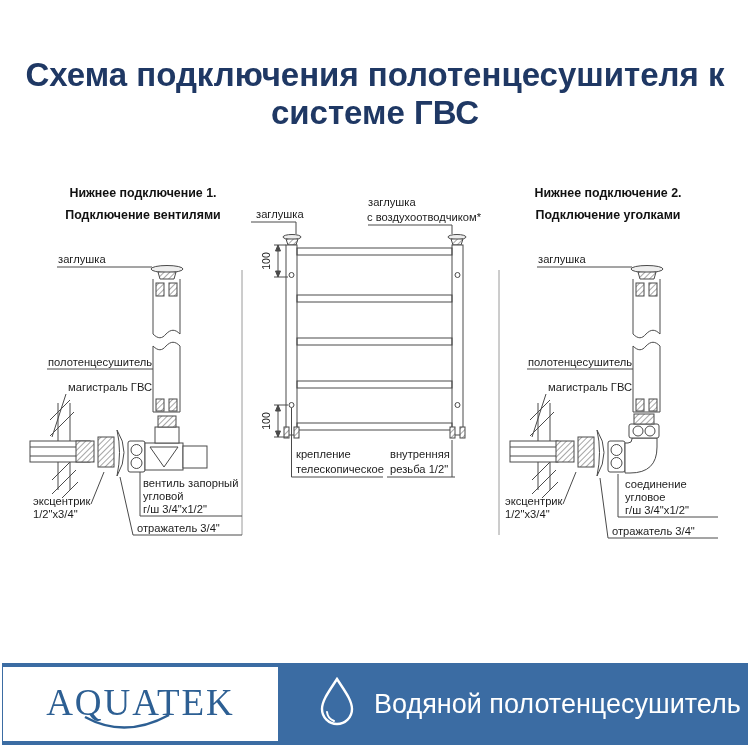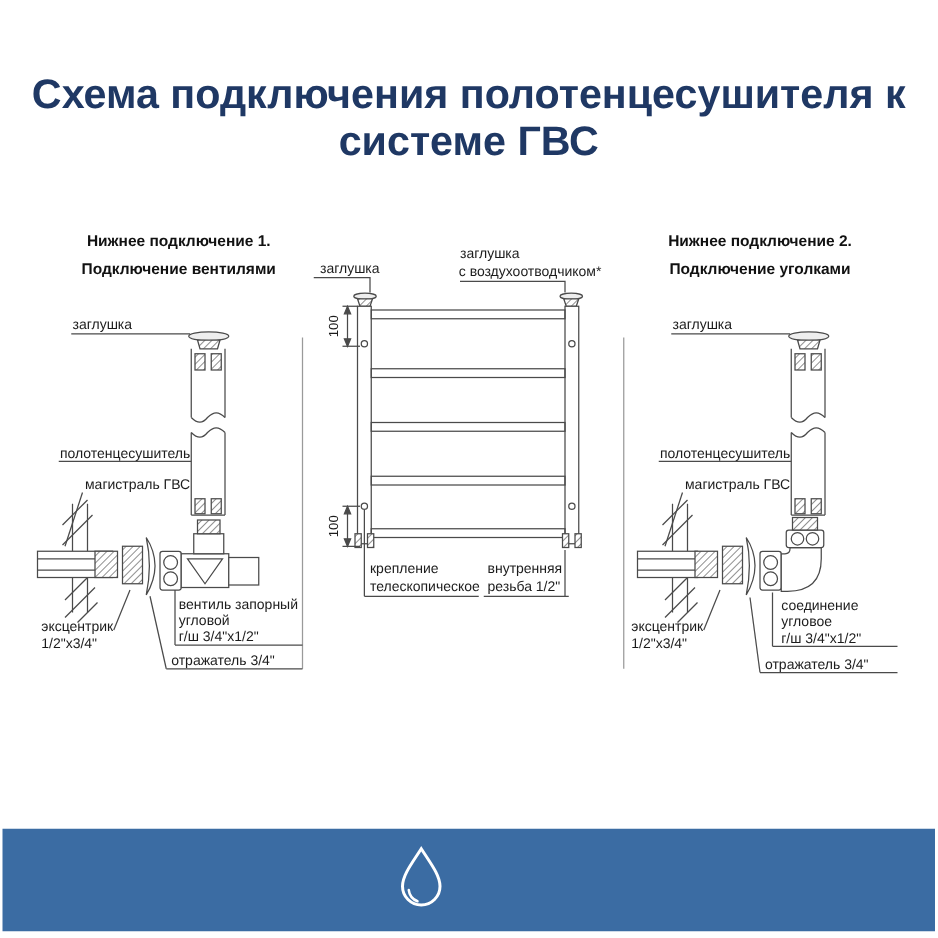--- a/index.html
+++ b/index.html
@@ -253,19 +253,26 @@
     <line x1="618" y1="474" x2="618" y2="517"></line>
     <line x1="618" y1="517" x2="718" y2="517"></line>
 
     <text class="lbl" x="612" y="535" stroke="none">отражатель 3/4"</text>
     <line x1="600" y1="478" x2="608" y2="538"></line>
     <line x1="608" y1="538" x2="718" y2="538"></line>
   </g>
 </svg>
 
 <div class="footer-bar">
+  <div class="logo-box">
+    <svg class="brand-swoosh" viewBox="0 0 275 74">
+      <path d="M82,50 Q122,72 166,48" stroke="#2d5f93" stroke-width="2.5" fill="none"></path>
+    </svg>
+    <div class="brand">AQUATEK</div>
+  </div>
   <div class="drop-wrap">
     <svg viewBox="0 0 46 62" width="46" height="62">
       <path d="M23,6 C16,17 8,27 8,36 a15,15 0 0 0 30,0 C38,27 30,17 23,6 Z" stroke="#ffffff" stroke-width="2.4" fill="none"></path>
       <path d="M13,39 a11,11 0 0 0 7,9" stroke="#ffffff" stroke-width="2" fill="none" stroke-linecap="round"></path>
     </svg>
   </div>
+  <div class="product-label">Водяной полотенцесушитель</div>
 </div>
 
 </body></html>

